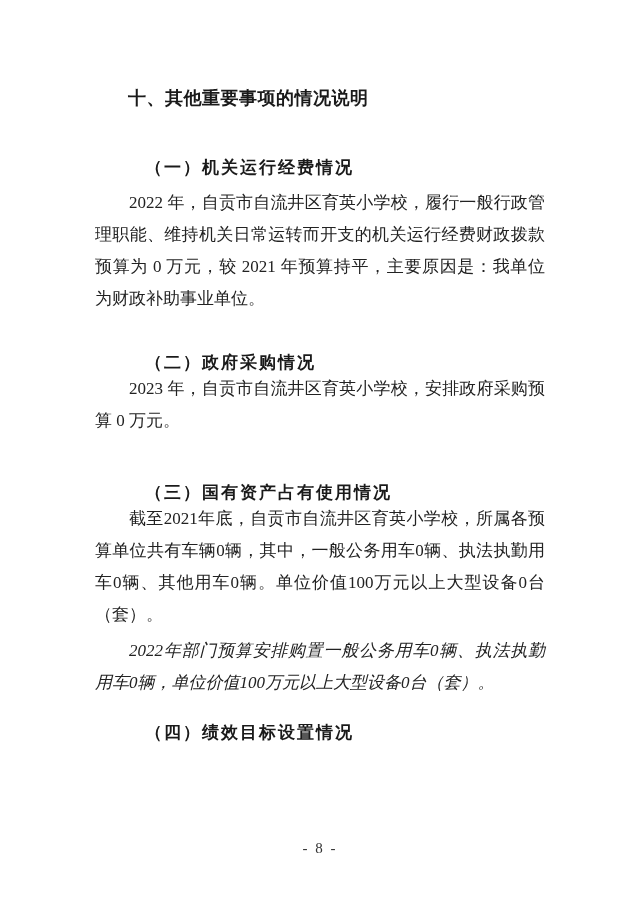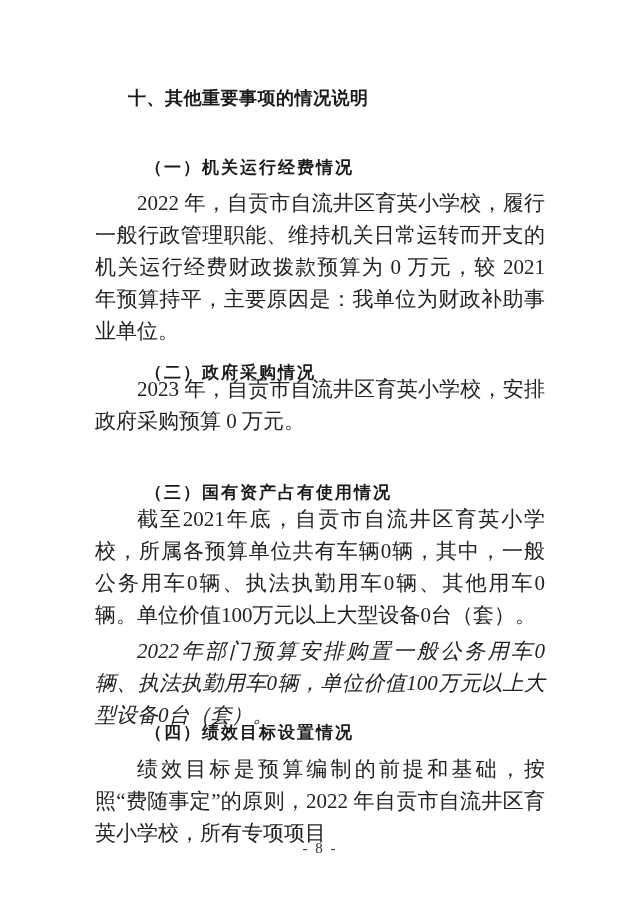--- a/index.html
+++ b/index.html
@@ -38,29 +38,29 @@
     margin: 12px;
     font-family: "Liberation Serif", "DejaVu Serif", serif;
     font-size: 17px;
     line-height: 26px;
     font-weight: bold;
     text-indent: 38px;
     letter-spacing: 2px;
     color: #1a1a1a;
   }
   .sub-1 { top: 143px; }
-  .sub-2 { top: 348px; }
+  .sub-2 { top: 338px; }
   .sub-3 { top: 468px; }
   .sub-4 { top: 708px; }
   .para {
     position: absolute;
     left: 95px;
     width: 450px;
     margin: 0;
-    font-size: 21px;
+    font-size: 17px;
     line-height: 32px;
     text-align: justify;
     text-indent: 2em;
     color: #222222;
     word-break: normal;
   }
   .para-1 { top: 187px; }
   .para-2 { top: 373px; }
   .para-3 { top: 503px; }
   .para-4 { top: 635px; font-style: italic; }
@@ -92,17 +92,16 @@
   <p class="para para-2">2023 年，自贡市自流井区育英小学校，安排政府采购预算 0 万元。</p>
 
   <h2 class="sub-heading sub-3">（三）国有资产占有使用情况</h2>
 
   <p class="para para-3">截至2021年底，自贡市自流井区育英小学校，所属各预算单位共有车辆0辆，其中，一般公务用车0辆、执法执勤用车0辆、其他用车0辆。单位价值100万元以上大型设备0台（套）。</p>
 
   <p class="para para-4">2022年部门预算安排购置一般公务用车0辆、执法执勤用车0辆，单位价值100万元以上大型设备0台（套）。</p>
 
   <h2 class="sub-heading sub-4">（四）绩效目标设置情况</h2>
 
-  <p class="para para-5">绩效目标是预算编制的前提和基础，按照“费随事定”的原则，2022 年自贡市自流井区育英小学校，所有专项项目</p>
 
   <div class="page-number">- 8 -</div>
 
 </div>
 
 </body></html>

